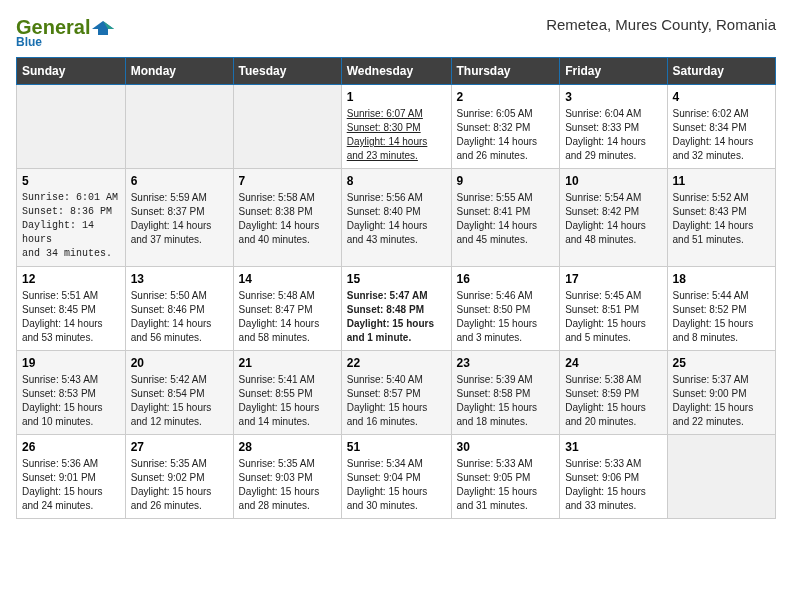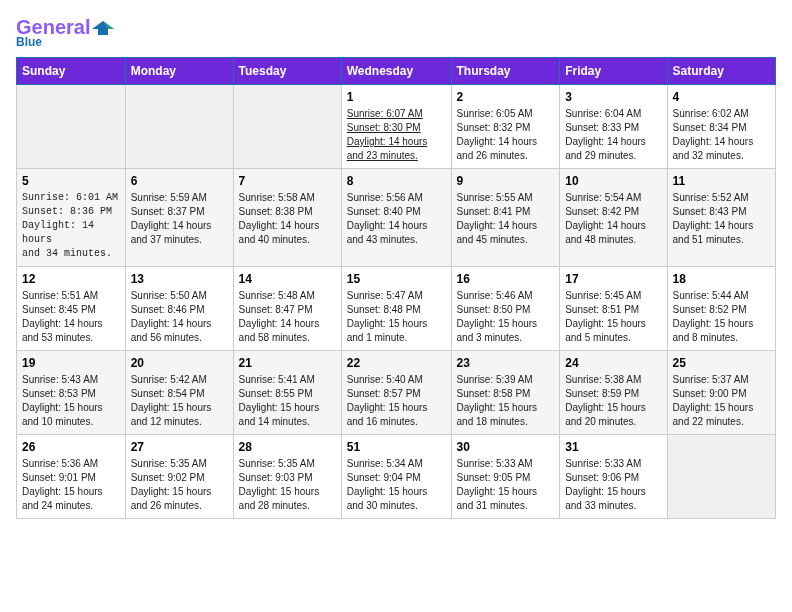--- a/index.html
+++ b/index.html
@@ -32,21 +32,21 @@
     .subtitle {
       font-size: 15px;
       color: #333;
     }
     table {
       width: 100%;
       border-collapse: collapse;
       font-size: 11px;
     }
     thead tr th {
-      background: #6d28d9;
+      background: #404040;
       color: #fff;
       text-align: left;
       padding: 6px 5px;
       font-size: 12px;
       font-weight: bold;
       border: 1px solid #1a6faf;
     }
     tbody tr td {
       vertical-align: top;
       padding: 5px;
@@ -73,29 +73,30 @@
     .empty-cell {
       background: #f0f0f0 !important;
     }
   </style>
 </head>
 <body>
 
 <div class="header-area">
   <div class="logo">
     <div style="display:flex;align-items:center;">
-      <span style="font-size:20px;font-weight:bold;color:#8b5cf6;">General</span>
+      <span style="font-size:20px;font-weight:bold;color:#4d7c0f;">General</span>
       <svg width="22" height="18" viewBox="0 0 22 18" style="margin-left:2px;">
         <polygon points="11,2 22,10 16,10 16,16 6,16 6,10 0,10" fill="#1a6faf"></polygon>
         <polygon points="11,2 22,10 16,10" fill="#2a9d8f"></polygon>
       </svg>
     </div>
     <span style="font-size:12px;font-weight:bold;color:#1a6faf;margin-top:-4px;">Blue</span>
   </div>
   <div class="title-area">
+    <div class="subtitle">Remetea, Mures County, Romania</div>
   </div>
 </div>
 
 <table>
   <thead>
     <tr id="header-row">
     <th>Sunday</th>
         <th>Monday</th>
         <th>Tuesday</th>
         <th>Wednesday</th>
@@ -206,21 +207,21 @@
         </td>
         <td>
           <span class="day-num">14</span>
           <div class="day-info" style="white-space: pre-line;">Sunrise: 5:48 AM
 Sunset: 8:47 PM
 Daylight: 14 hours
 and 58 minutes.</div>
         </td>
         <td>
           <span class="day-num">15</span>
-          <div class="day-info" style="white-space: pre-line;">Sunrise: 5:47 AM
+          <div class="day-info" style="white-space: pre-line; font-weight: bold;">Sunrise: 5:47 AM
 Sunset: 8:48 PM
 Daylight: 15 hours
 and 1 minute.</div>
         </td>
         <td>
           <span class="day-num">16</span>
           <div class="day-info" style="white-space: pre-line;">Sunrise: 5:46 AM
 Sunset: 8:50 PM
 Daylight: 15 hours
 and 3 minutes.</div>

